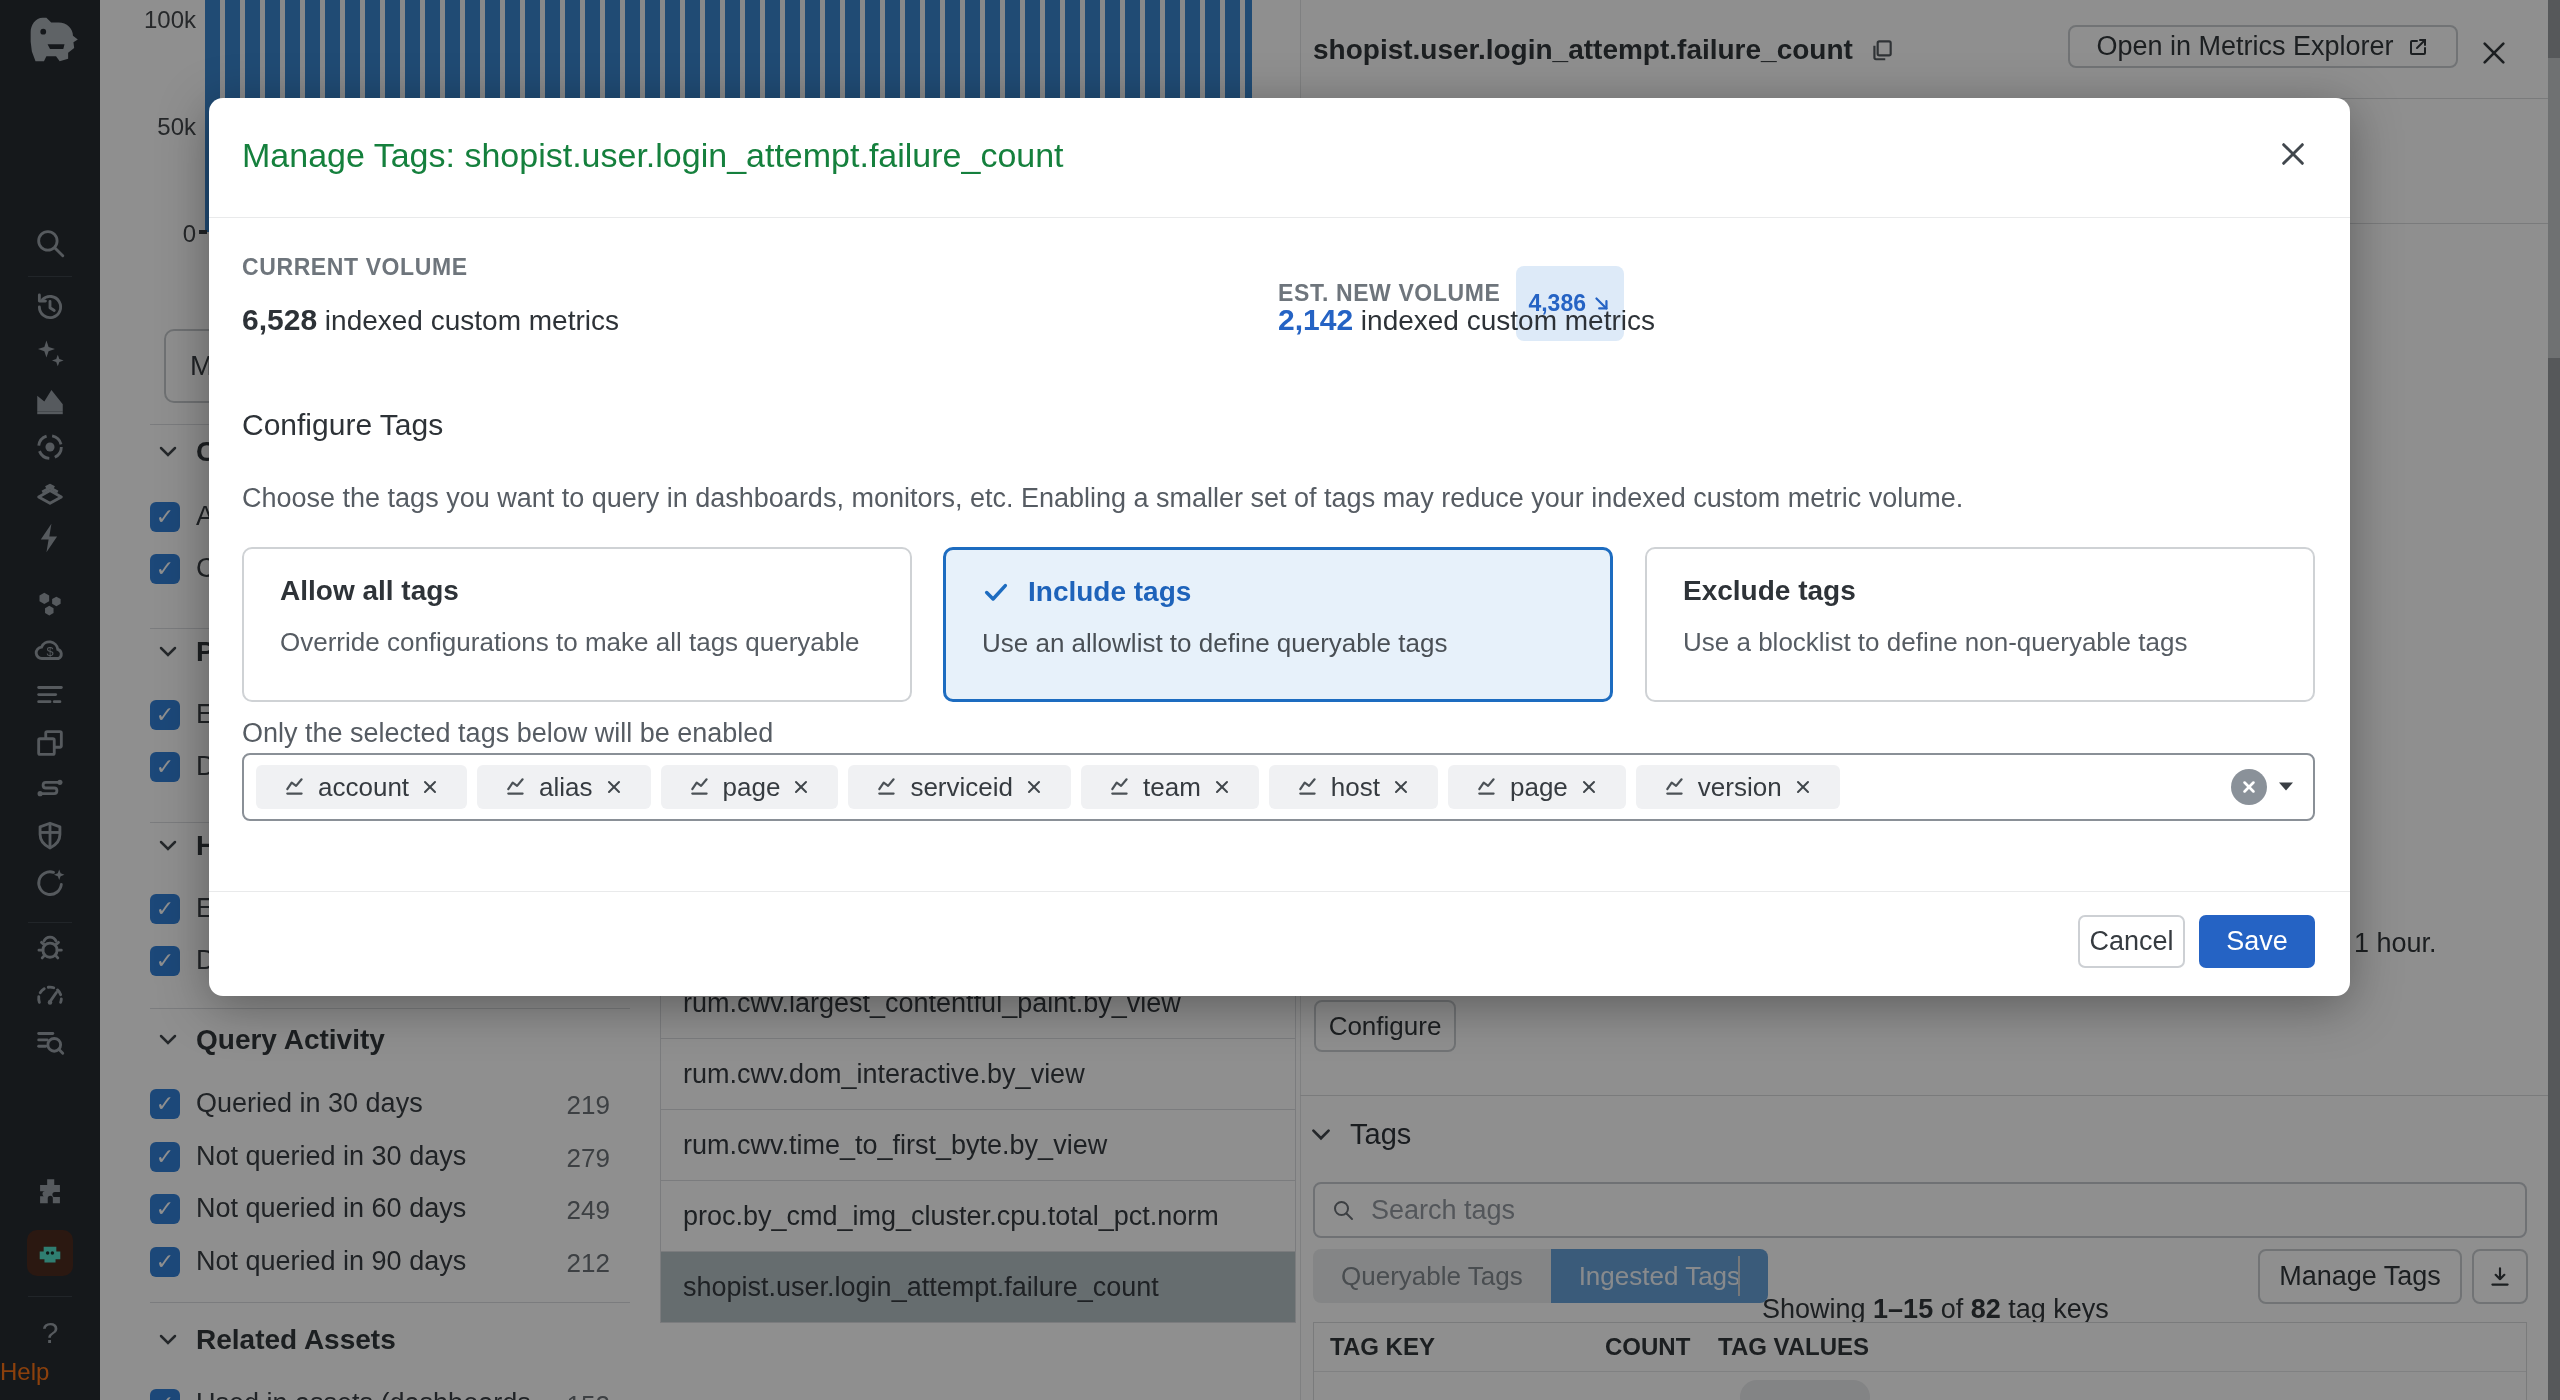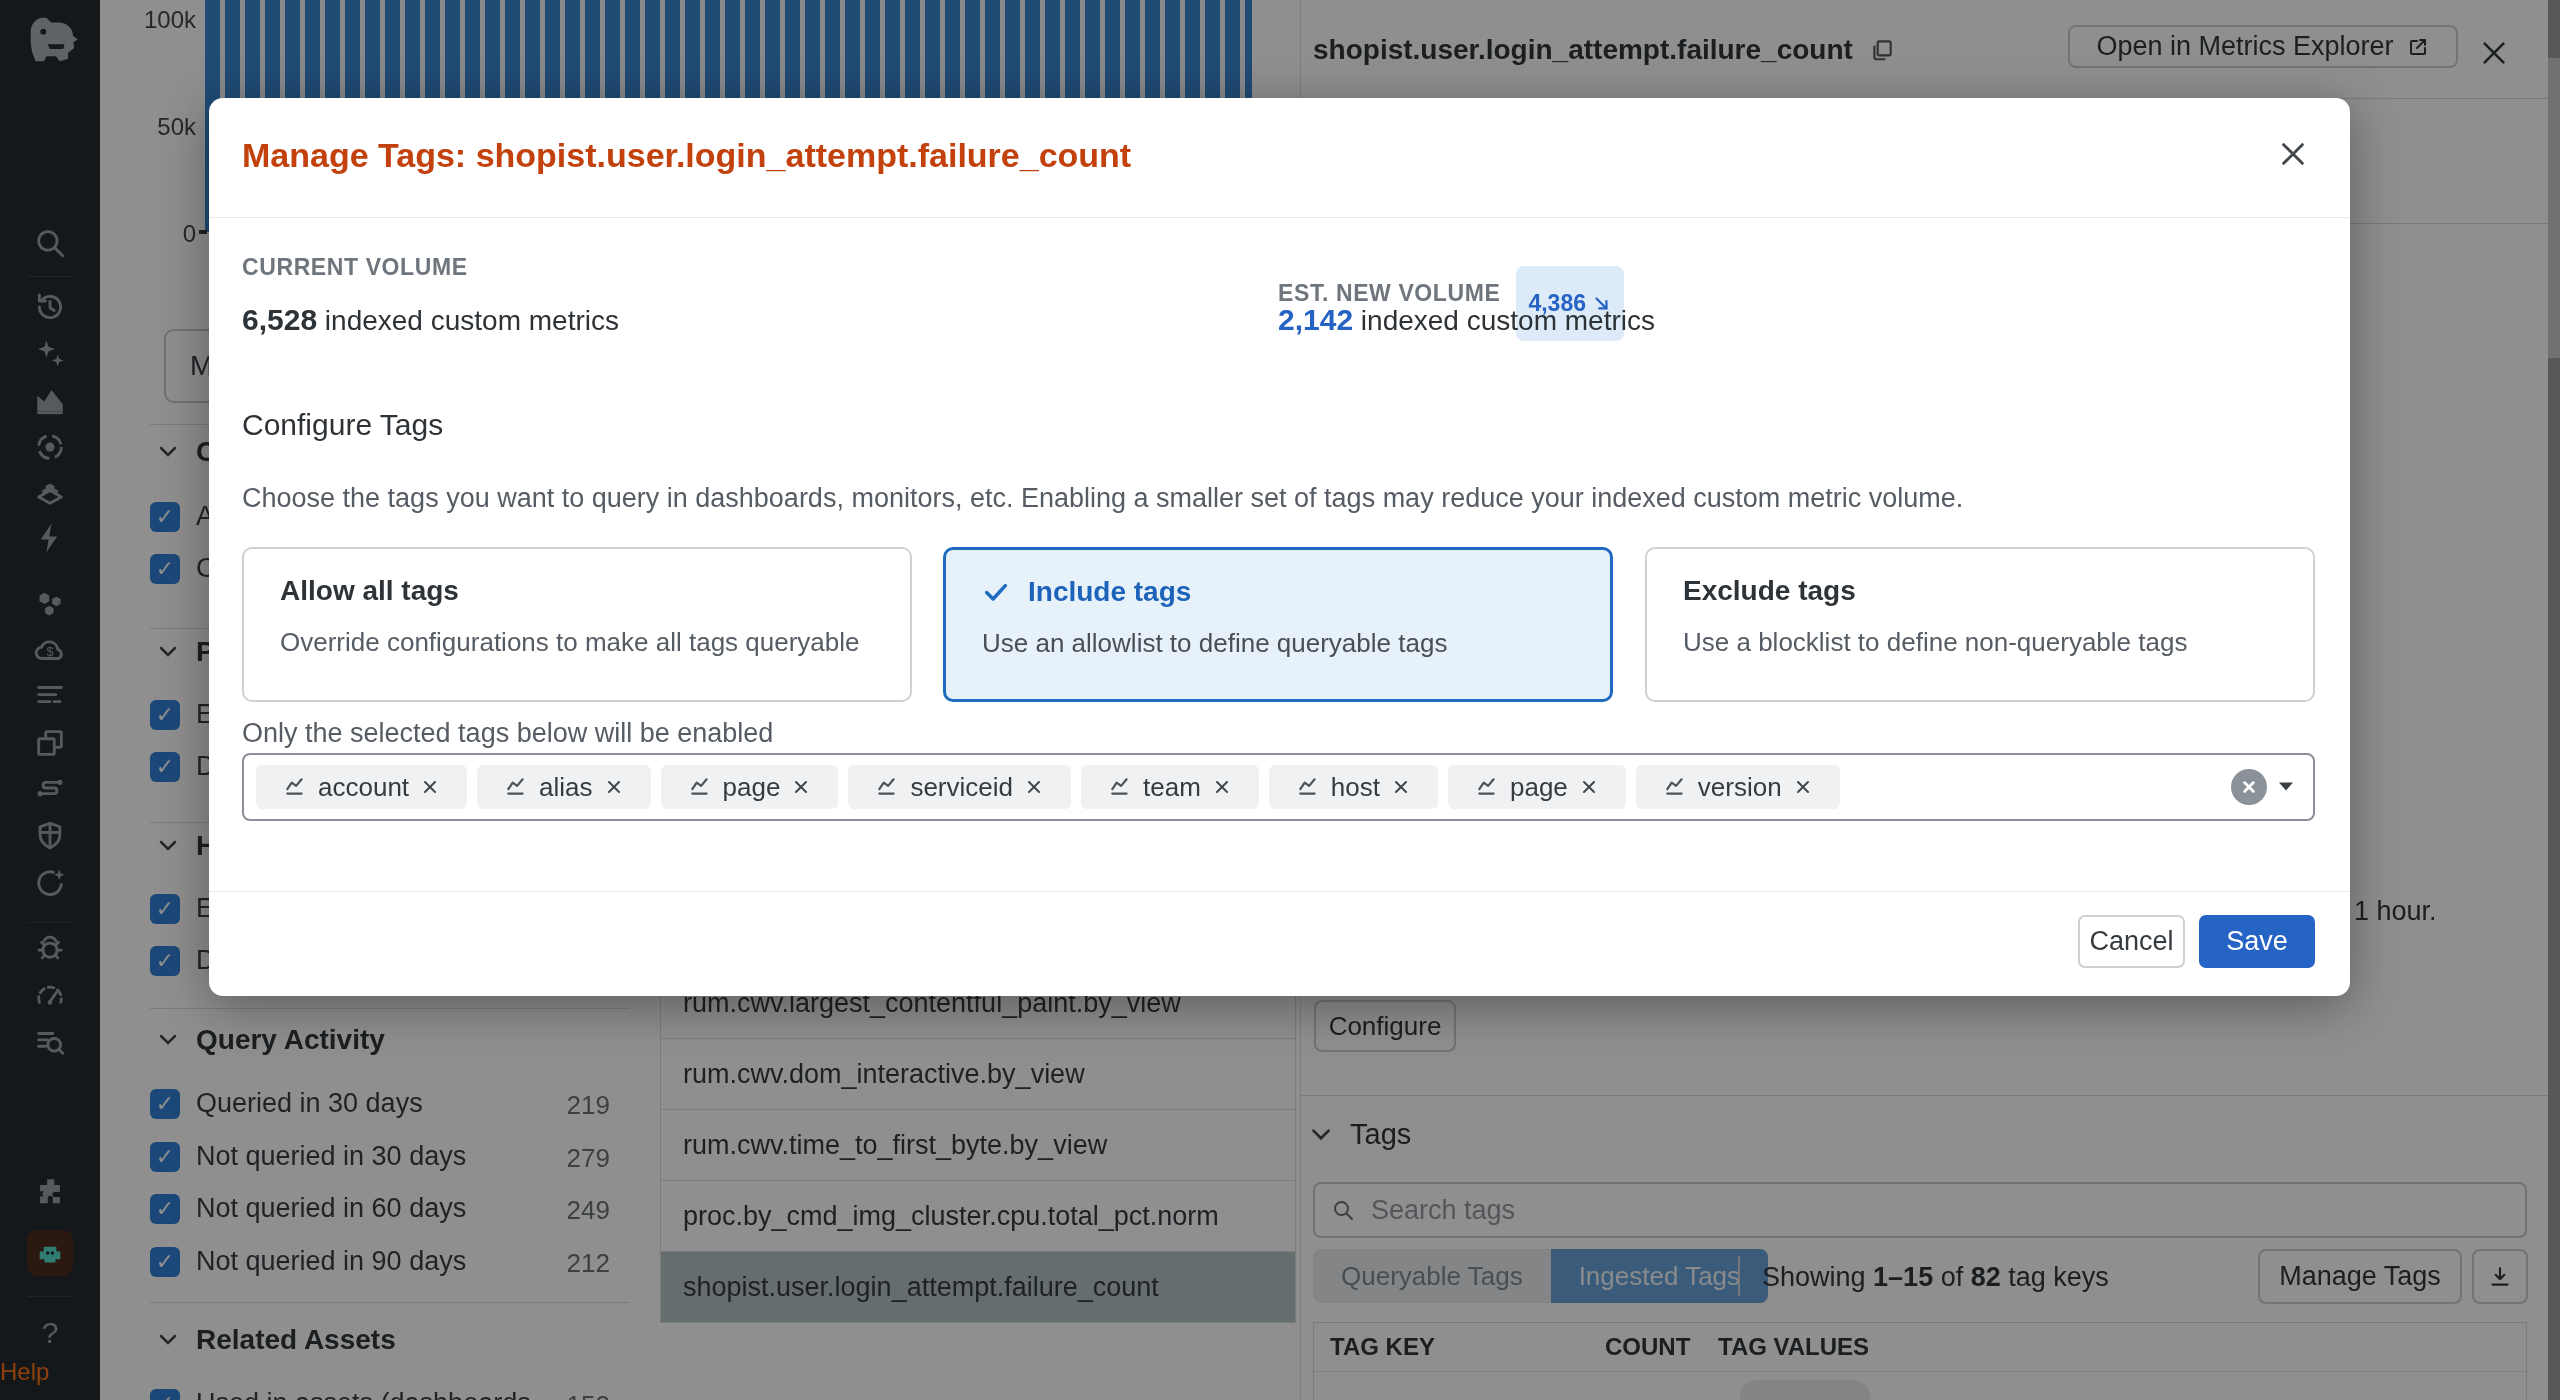--- a/index.html
+++ b/index.html
@@ -1,19 +1,19 @@
 <!DOCTYPE html>
 <html><head>
 <meta charset="utf-8">
 <style>
   html,body{margin:0;padding:0;background:#222;}
   #screen{position:relative;width:2560px;height:1400px;overflow:hidden;background:#ffffff;
           font-family:"Liberation Sans",sans-serif;color:#33383d;}
   .abs{position:absolute;}
-  .t{position:absolute;white-space:nowrap;}
+  .t{position:absolute;white-space:nowrap;margin-top:32px;}
   svg{display:block;}
 
   
   #sidebar{position:absolute;left:0;top:0;width:100px;height:1400px;background:#262b31;}
   .sicon{position:absolute;left:0;width:100px;display:flex;justify-content:center;color:#99a1a8;}
   .sdiv{position:absolute;left:28px;width:44px;height:1px;background:#3c434a;}
   .help-q{position:absolute;left:0;width:100px;text-align:center;color:#9aa1a8;font-size:30px;}
   .help-label{position:absolute;left:0;width:89px;text-align:left;color:#f97316;font-size:24px;}
   .bits-bg{position:absolute;left:27px;width:46px;height:46px;border-radius:10px;background:#4d2b1f;}
 
@@ -411,21 +411,21 @@
     </div>
   </div>
   <div class="pill" style="z-index:1"></div>
 
   <div id="scroll-track" style="z-index:1"></div>
   <div id="scroll-thumb" style="z-index:1"></div>
 
   <div id="overlay"></div>
 
   <div id="modal">
-    <div class="m" style="left:33px;top:38px;font-size:34px;font-weight:700;color:#c2410c">Manage Tags: shopist.user.login_attempt.failure_count</div>
+    <div class="m" style="left:33px;top:38px;font-size:34px;font-weight:400;color:#15803d">Manage Tags: shopist.user.login_attempt.failure_count</div>
     <svg class="m" style="left:2068px;top:40px" width="32" height="32" viewBox="0 0 24 24" fill="none" stroke="#41474d" stroke-width="2.2" stroke-linecap="round">
         <line x1="5" y1="5" x2="19" y2="19"></line>
         <line x1="19" y1="5" x2="5" y2="19"></line>
       </svg>
     <div class="mdiv" style="top:119px"></div>
 
     <div class="m caps" style="left:33px;top:156px">CURRENT VOLUME</div>
     <div class="m" style="left:33px;top:205px">
       <span class="volnum">6,528</span><span class="voltext"> indexed custom metrics</span>
     </div>

